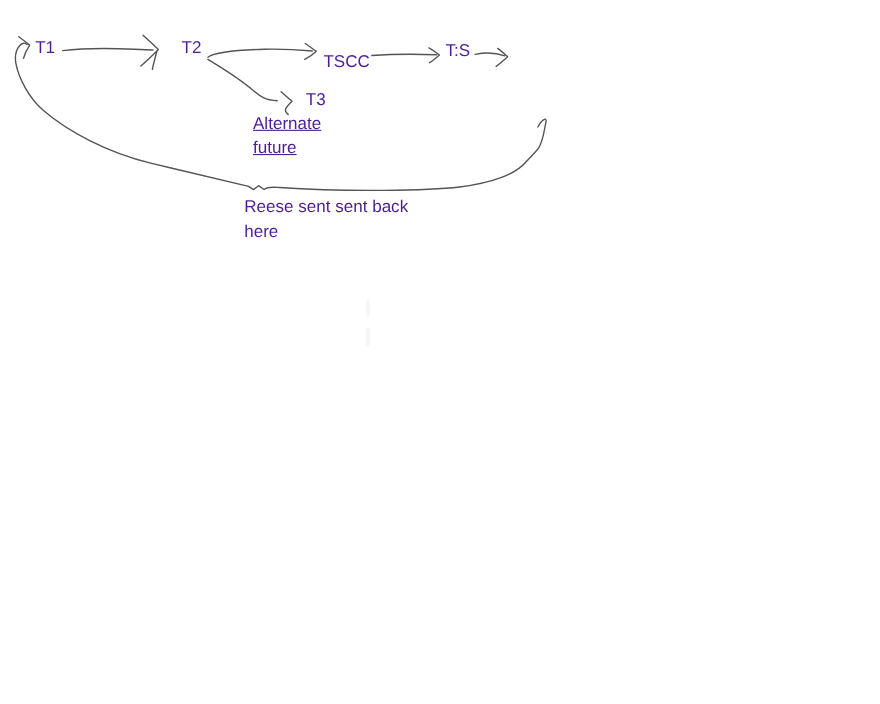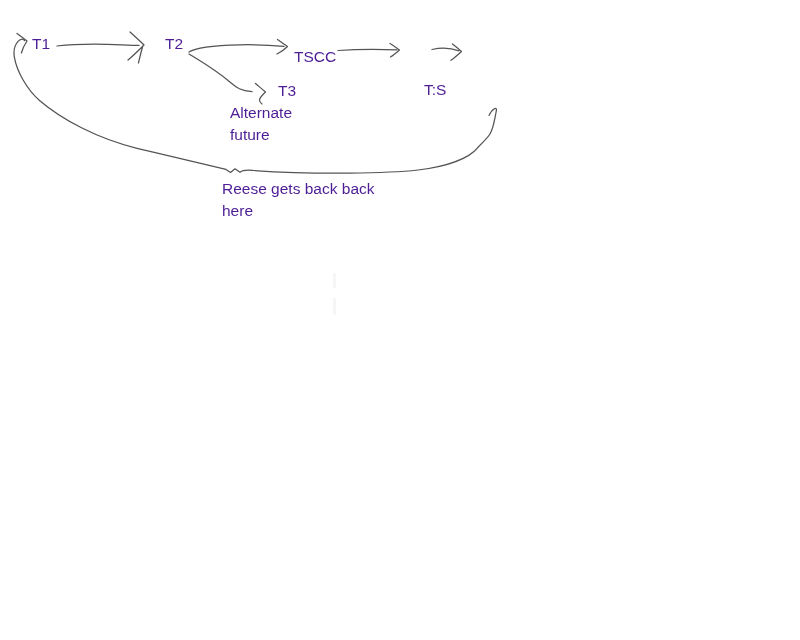--- a/index.html
+++ b/index.html
@@ -76,24 +76,24 @@
              C 97,138.6 61.5,119.3 39.5,100.5
              C 26.5,89.2 16.8,71 14.4,57.4
              C 13.2,50.2 14.8,45 18,41.4
              C 20.2,39 22.6,38.4 24.6,40.6"></path>
     <path d="M 17,33.4 C 20.4,35.8 23.8,38.4 27,41 C 24.4,44.9 22.4,48.9 21.4,53"></path>
   </svg>
 
   <div class="label" style="left:32px; top:33px;">T1</div>
   <div class="label" style="left:165px; top:33px;">T2</div>
   <div class="label" style="left:294px; top:34px;margin-top:12px;">TSCC</div>
-  <div class="label" style="left:424px; top:36px;margin-top:43px;">T:S</div>
+  <div class="label" style="left:405px; top:36px;">T:S</div>
   <div class="label" style="left:278px; top:80px;">T3</div>
 
-  <div class="label" style="left:230px; top:102px;">Alternate
+  <div class="label" style="left:230px; top:102px;text-decoration:underline;">Alternate
 future</div>
-  <div class="label" style="left:222px; top:178px;">Reese gets back back
+  <div class="label" style="left:222px; top:178px;">Reese sent sent back
 here</div>
 
   <div class="faint-mark" style="left:333px; top:273px; height:15px;"></div>
   <div class="faint-mark" style="left:333px; top:298px; height:17px;"></div>
 
 </div>
 
 </body></html>

